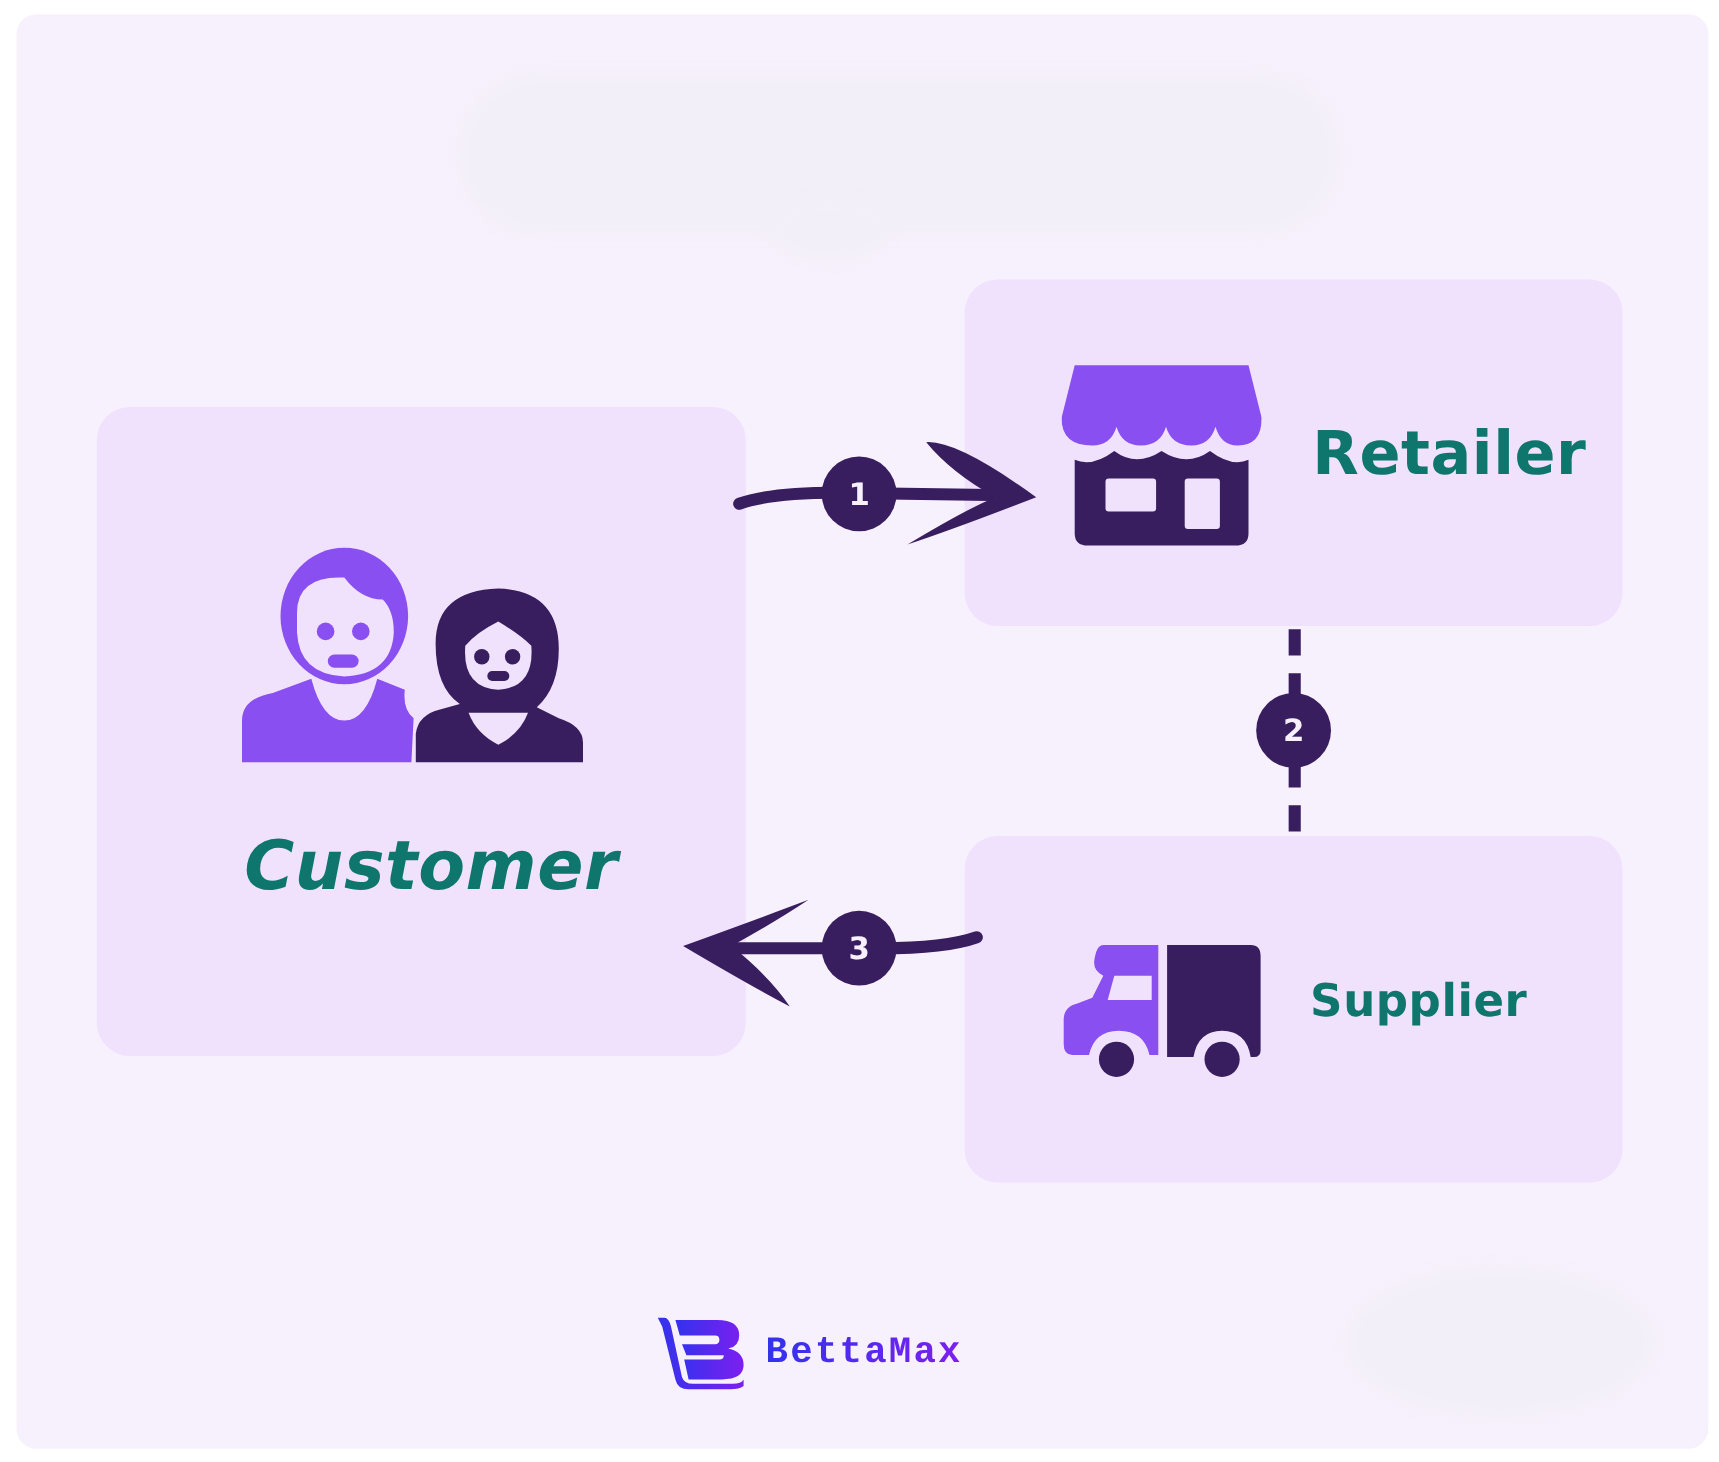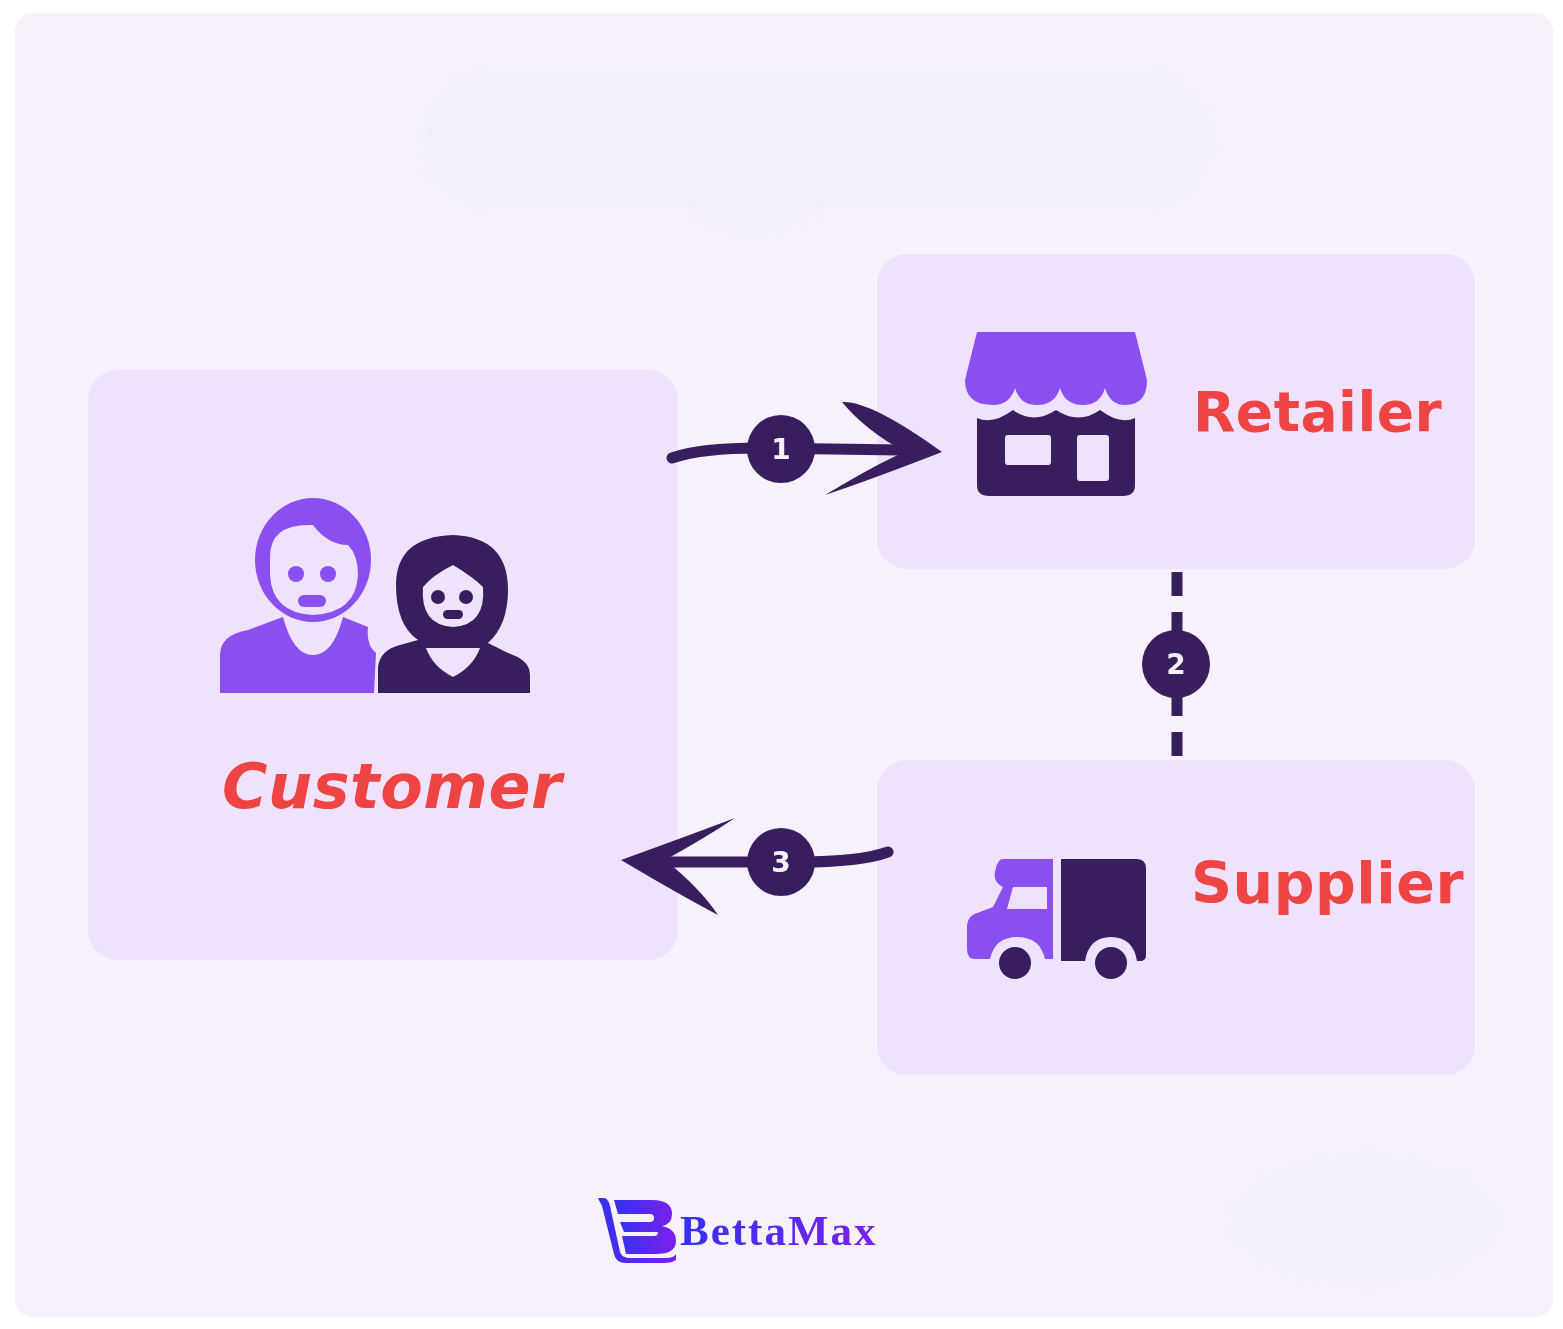--- a/index.html
+++ b/index.html
@@ -8,37 +8,37 @@
   .canvas { position: absolute; left: 15px; top: 13px; width: 1538px; height: 1304px;
             background: #f7f1fd; border-radius: 18px; }
   .blur { position: absolute; background: #f3eff8; filter: blur(6px); }
   .blur.top { left: 415px; top: 65px; width: 805px; height: 150px; border-radius: 80px; }
   .blur.top-tail { left: 700px; top: 180px; width: 110px; height: 60px; border-radius: 50%; }
   .blur.corner { left: 1222px; top: 1150px; width: 285px; height: 140px; border-radius: 50%; }
   .box { position: absolute; background: #f0e1fd; border-radius: 30px; }
   .box.customer { left: 88px; top: 370px; width: 590px; height: 590px; }
   .box.retailer { left: 877px; top: 254px; width: 598px; height: 315px; }
   .box.supplier { left: 877px; top: 760px; width: 598px; height: 315px; }
-  .label { position: absolute; color: #ef4444; font-weight: bold;
+  .label { position: absolute; color: #0f766e; font-weight: bold;
            font-family: "DejaVu Sans", sans-serif; letter-spacing: 0.5px; white-space: nowrap; }
   .label.customer { left: 222px; top: 750px; font-size: 62px; font-style: italic; }
   .label.retailer { left: 1193px; top: 380px; font-size: 55px; }
-  .label.supplier { left: 1191px; top: 850px; font-size: 57px; }
+  .label.supplier { left: 1191px; top: 886px; font-size: 41px; }
   .icon { position: absolute; }
   .arrow-svg { position: absolute; left: 0; top: 0; width: 1563px; height: 1329px; pointer-events: none; }
   .step { position: absolute; width: 68px; height: 68px; border-radius: 50%;
           background: #381e5e; color: #f7f1fd; font-size: 28px; font-weight: bold;
           display: flex; align-items: center; justify-content: center;
           font-family: "DejaVu Sans", sans-serif; }
   .step.s1 { left: 747px; top: 415px; }
   .step.s2 { left: 1142px; top: 630px; }
   .step.s3 { left: 747px; top: 828px; }
   .logo { position: absolute; left: 596px; top: 1195px; height: 70px; display: flex; align-items: center; }
-  .logo-text { font-family: Liberation Serif, serif; font-weight: bold; font-size: 43px;
-               letter-spacing: 2px; margin-left: 2px;
+  .logo-text { font-family: Liberation Mono, monospace; font-weight: bold; font-size: 34px;
+               letter-spacing: 2px; margin-left: 18px;
                background: linear-gradient(90deg, #3232ee, #7d1ff0);
                -webkit-background-clip: text; background-clip: text; color: transparent; }
 </style>
 </head>
 <body>
 
 <div class="canvas"></div>
 <div class="blur top"></div>
 <div class="blur top-tail"></div>
 <div class="blur corner"></div>

